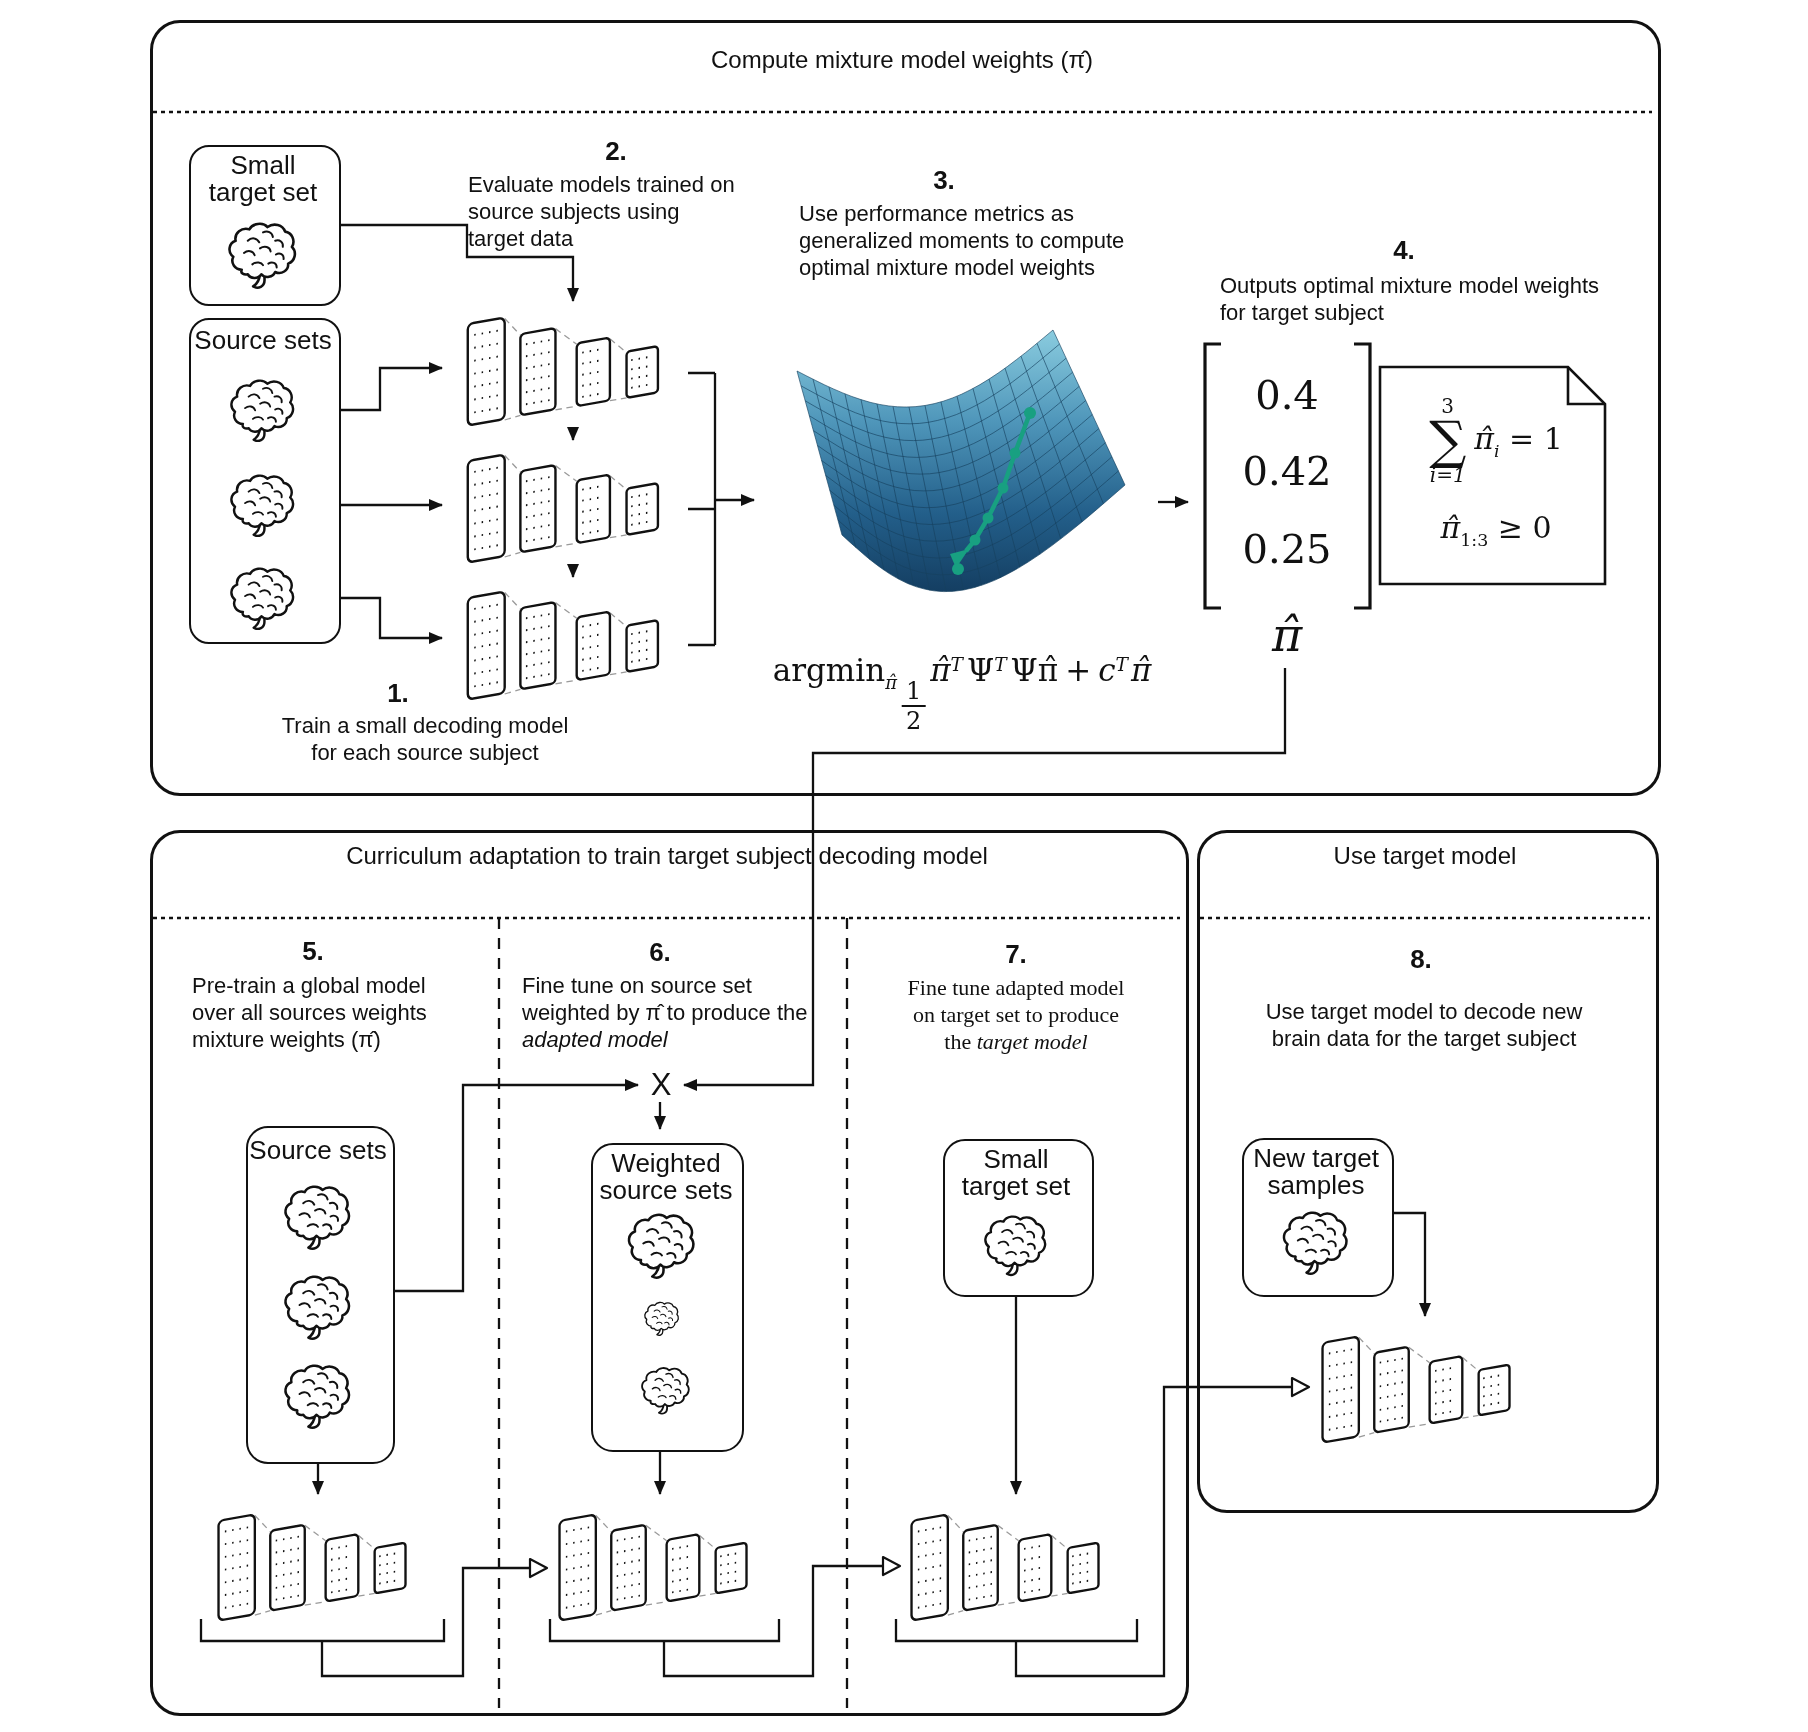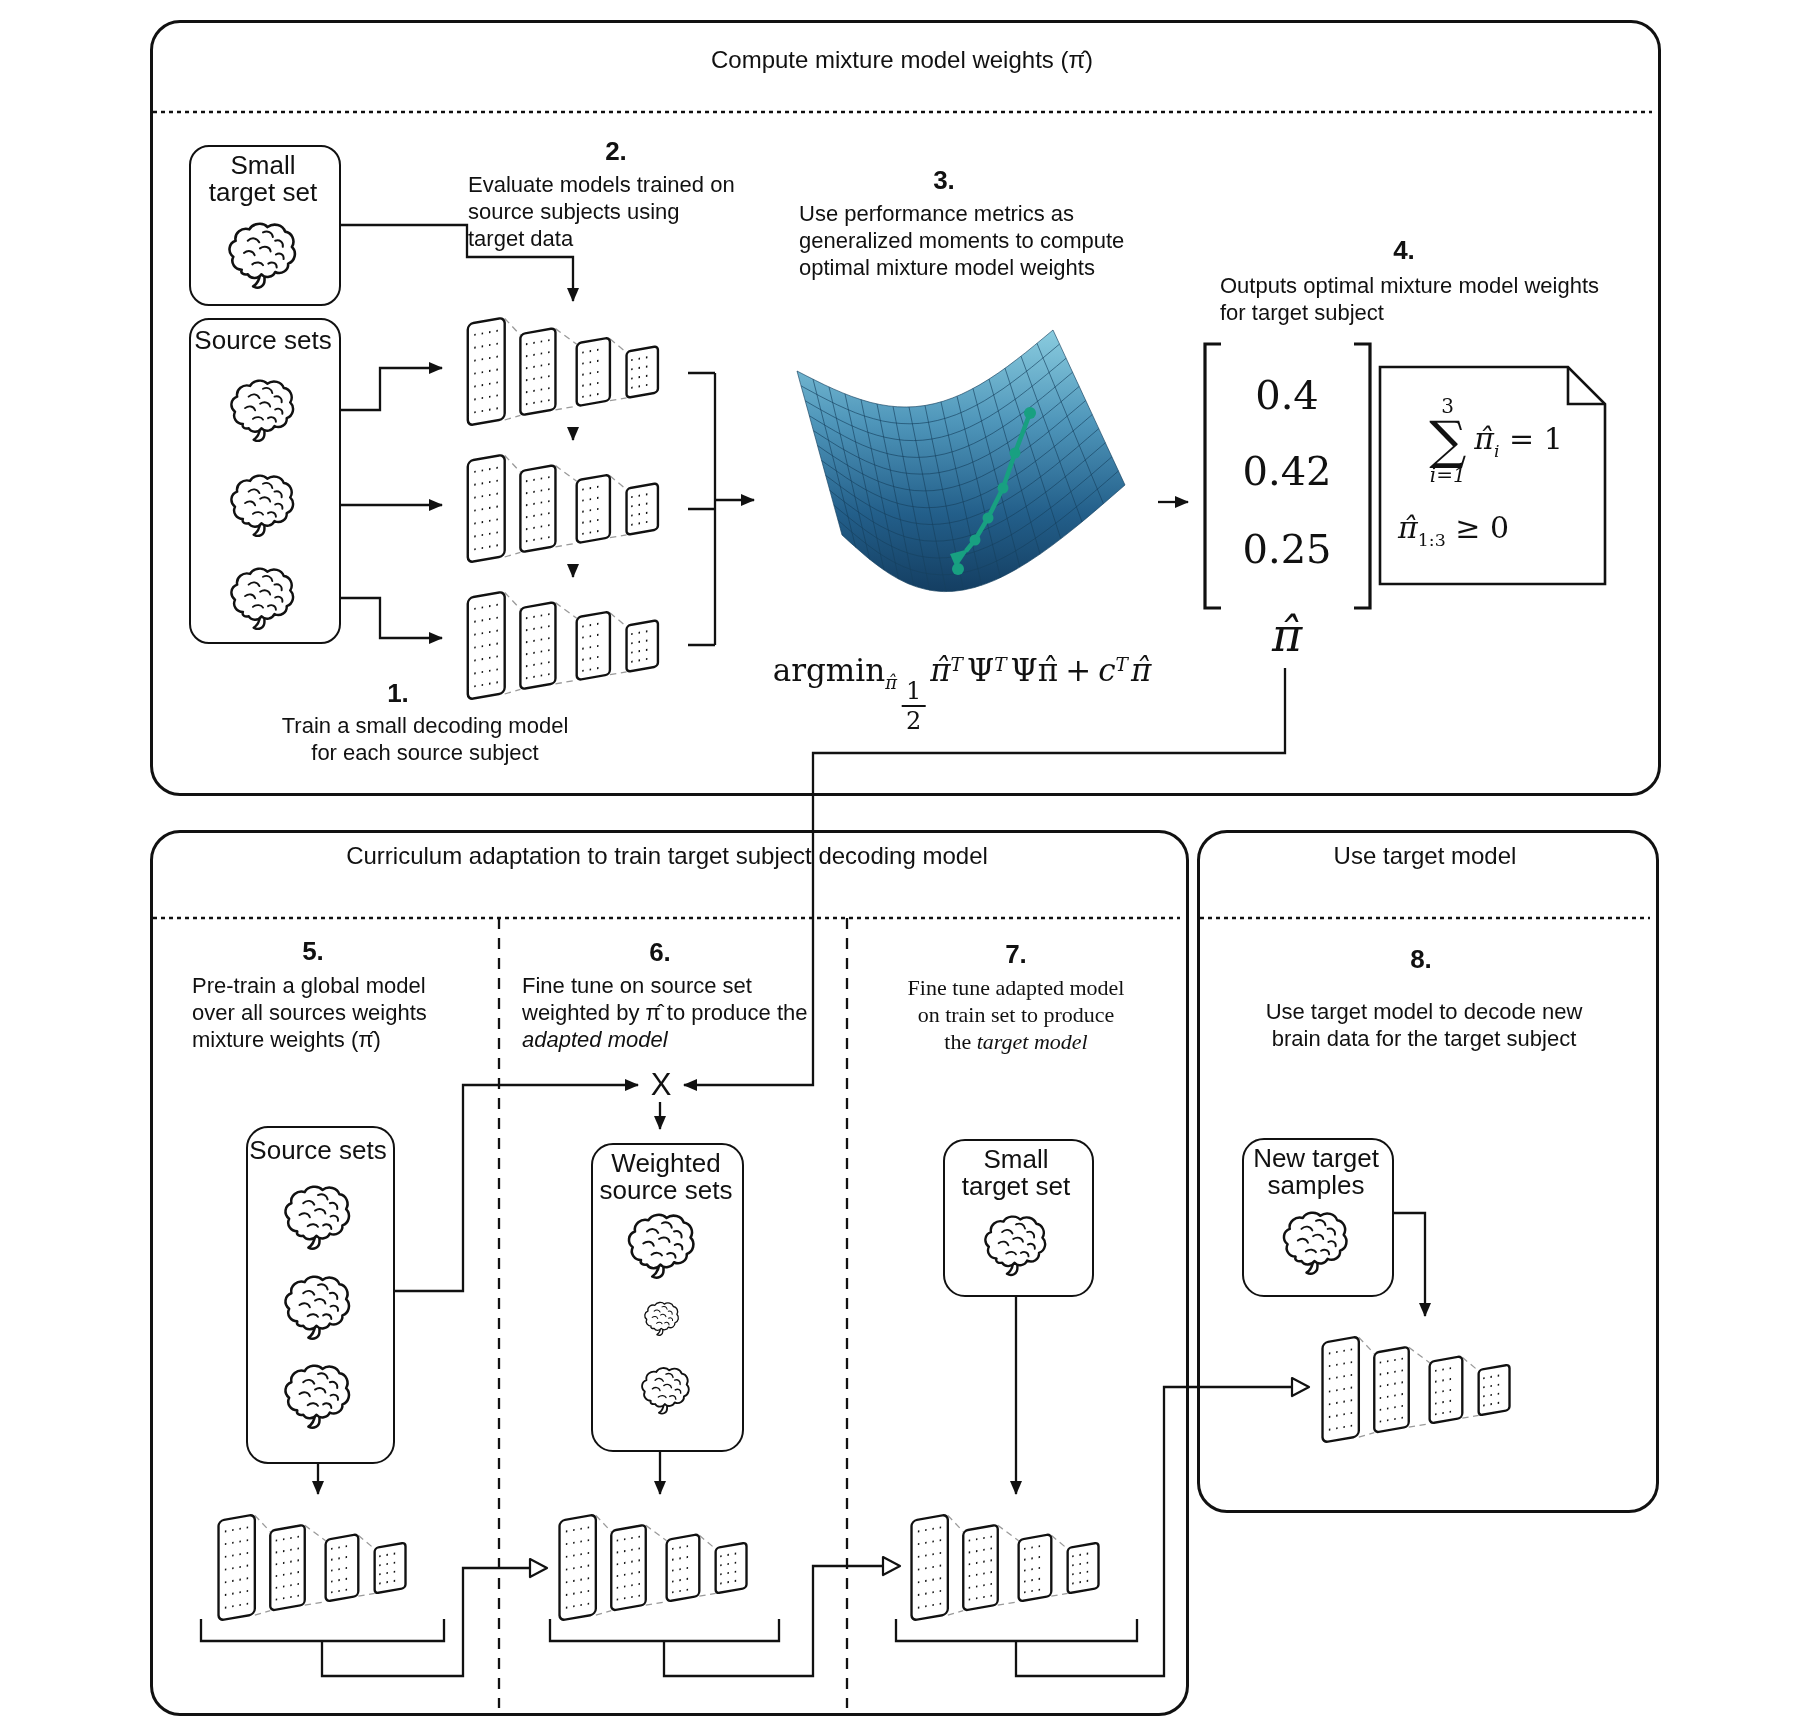--- a/index.html
+++ b/index.html
@@ -264,42 +264,42 @@
   <path d="M190,2 V39 H227" fill="none" stroke="#111" stroke-width="2.6"></path>
 </svg>
 <div class="t math" style="left:1398px;top:396px;width:196px;display:flex;justify-content:center;align-items:center;white-space:nowrap;">
   <span class="sumstack">
       <span class="slim" style="font-style:normal;">3</span>
       <span class="sig">∑</span>
       <span class="slim">i=1</span>
     </span>
   <span style="font-size:30px;"><span class="it">π̂</span><span class="msub it">i</span> <span>= 1</span></span>
 </div>
-<div class="t math" style="left:1398px;top:510px;width:196px;text-align:left;font-size:30px;">
+<div class="t math" style="left:1398px;top:510px;width:196px;text-align:center;font-size:30px;">
   <span class="it">π̂</span><span class="msub">1:3</span> <span>≥ 0</span>
 </div>
 
 <div class="t num ctr" style="left:313px;top:936px;">5.</div>
 <div class="t step" style="left:192px;top:972px;">
   <div>Pre-train a global model</div>
     <div>over all sources weights</div>
     <div>mixture weights (π̂)</div>
 </div>
 
 <div class="t num ctr" style="left:660px;top:937px;">6.</div>
 <div class="t step" style="left:522px;top:972px;">
   <div>Fine tune on source set</div>
     <div>weighted by π̂ to produce the</div>
     <div class="it">adapted model</div>
 </div>
 
 <div class="t num ctr" style="left:1016px;top:939px;">7.</div>
 <div class="t step ctr" style="left:1016px;top:974px;font-family:Liberation Serif, serif;">
   <div>Fine tune adapted model</div>
-    <div>on train set to produce</div>
+    <div>on target set to produce</div>
   <div><span>the </span><span class="it">target model</span></div>
 </div>
 
 <div class="t ctr" style="left:661px;top:1067px;font-size:31px;font-weight:500;">X</div>
 
 <div class="rbox" style="left:246px;top:1126px;width:145px;height:334px;"></div>
 <div class="t lbl ctr" style="left:318px;top:1137px;">Source sets</div>
 <svg class="abs" style="left:279px;top:1184px;" width="78" height="68">
     <use href="#brain"></use>
   </svg>

